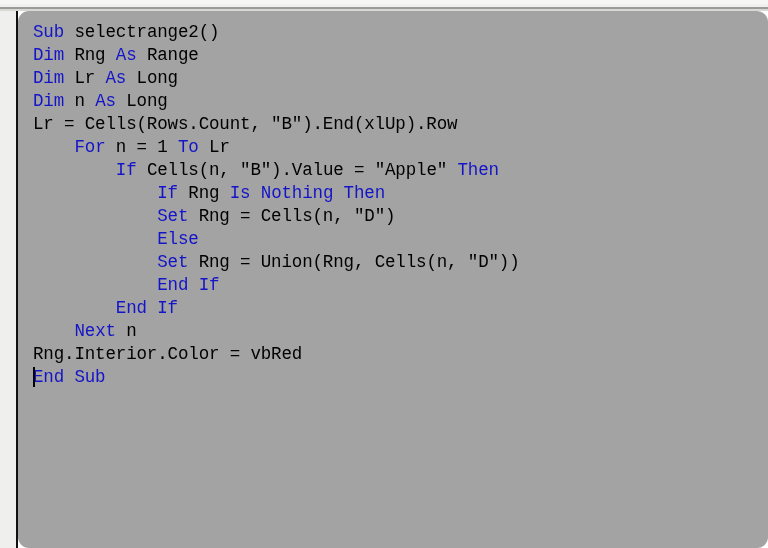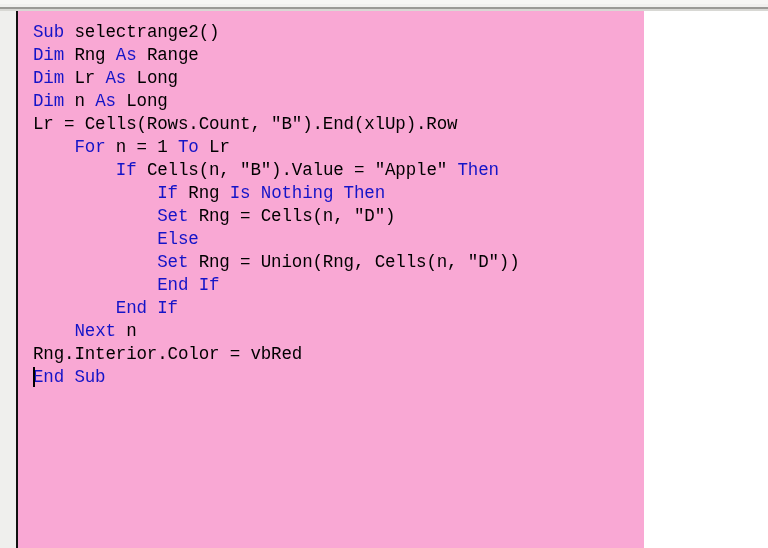--- a/index.html
+++ b/index.html
@@ -65,24 +65,25 @@
     left: 16px; top: 11px;
     width: 2px;
     height: 537px;
     background: #101010;
   }
 
   
   #code-surface {
     position: absolute;
     left: 18px; top: 11px;
-    width: 626px;
+    width: 750px;
     height: 537px;
-    background: #f9a8d4;
+    background: #a3a3a3;
     overflow: hidden;
+    border-radius: 11px;
   }
 
   #code-lines {
     position: absolute;
     left: 15px;
     top: 10px;
     margin: 0;
     padding: 0;
     font-family: "Liberation Mono", "DejaVu Sans Mono", monospace;
     font-size: 17.5px;

